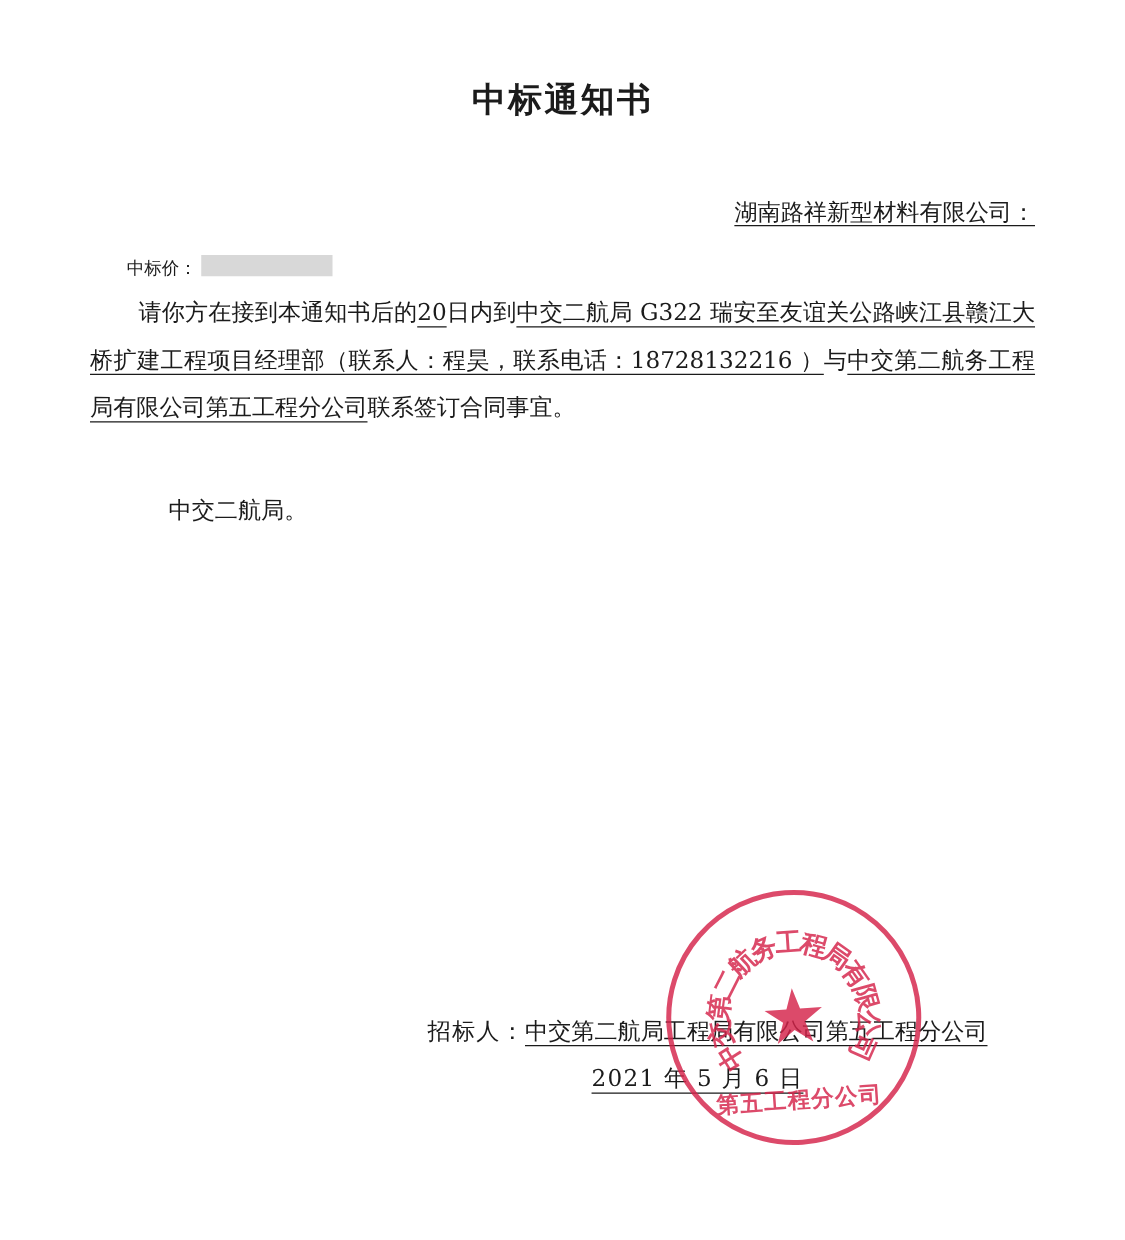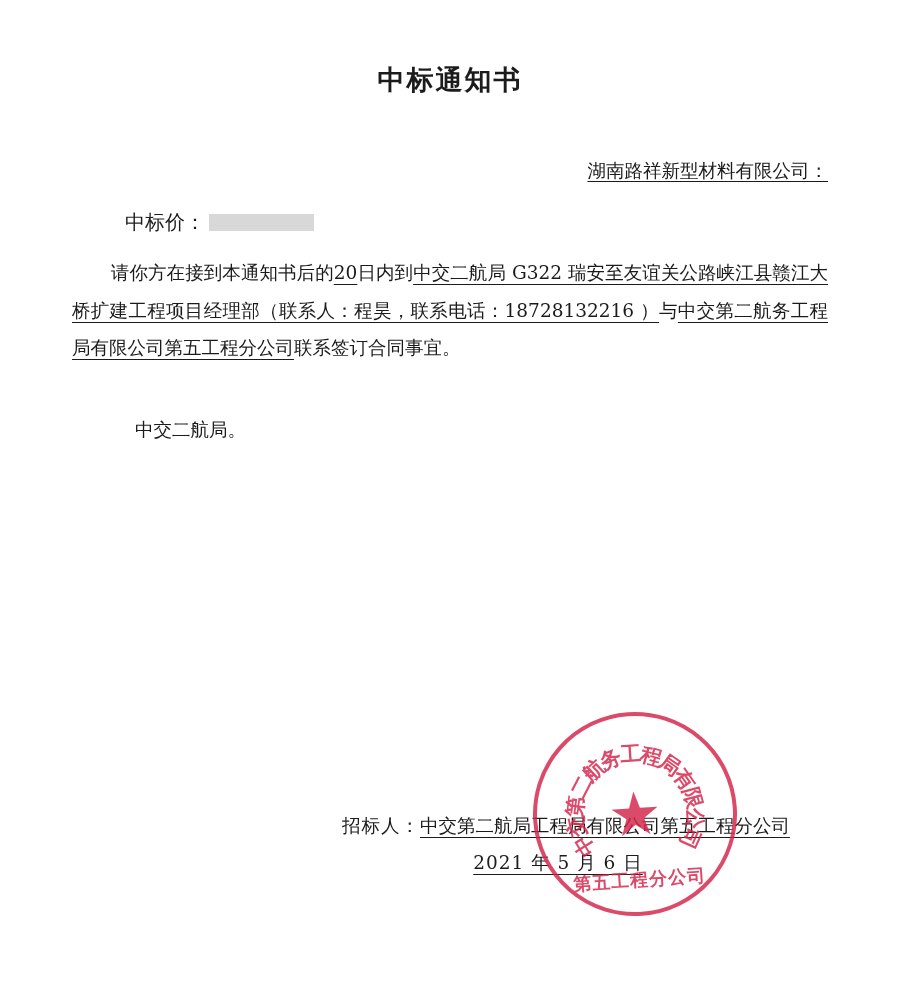--- a/index.html
+++ b/index.html
@@ -72,24 +72,25 @@
   .redacted {
     display: inline-block;
     width: 105px;
     height: 17px;
     background: #d8d8d8;
     vertical-align: -2px;
     margin-left: 4px;
   }
 
   .price-line {
-    margin: 11px;
+    margin: 0;
     text-indent: 2.1em;
-    font-size: 20px;
+    font-size: 14px;
     line-height: 2.05;
+    font-family: Liberation Serif, serif;
   }
 
   .notice-line {
     margin-top: 44px;
     text-indent: 3.4em;
     font-size: 18.5px;
   }
 
   .signature {
     position: absolute;

